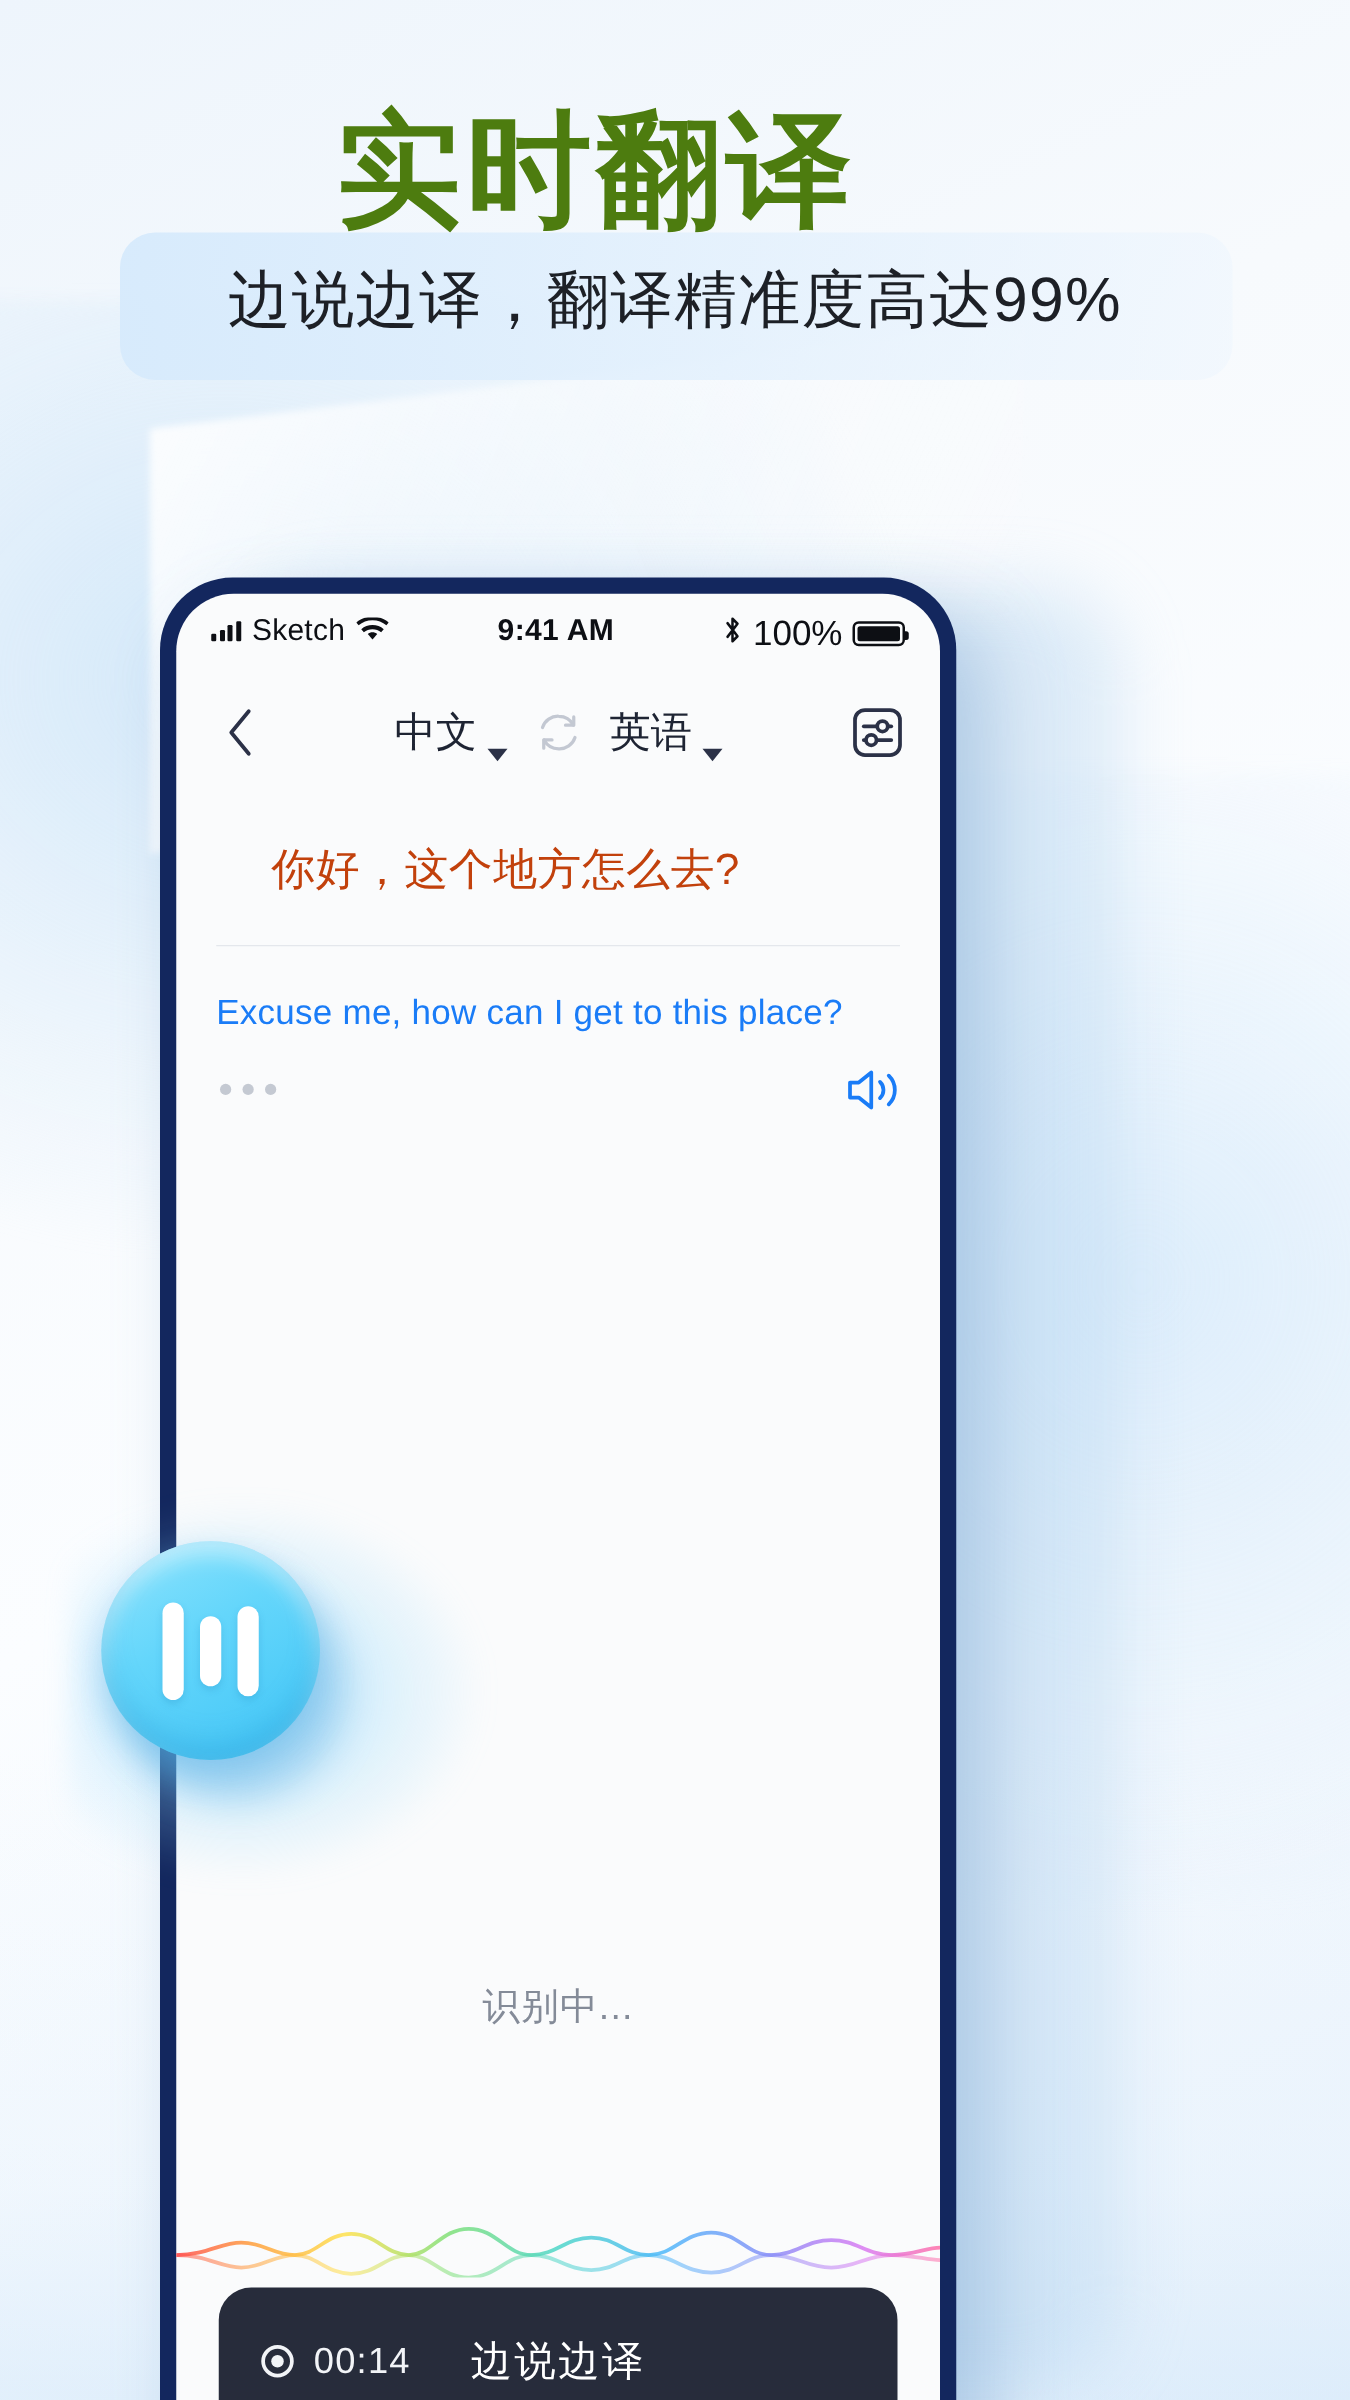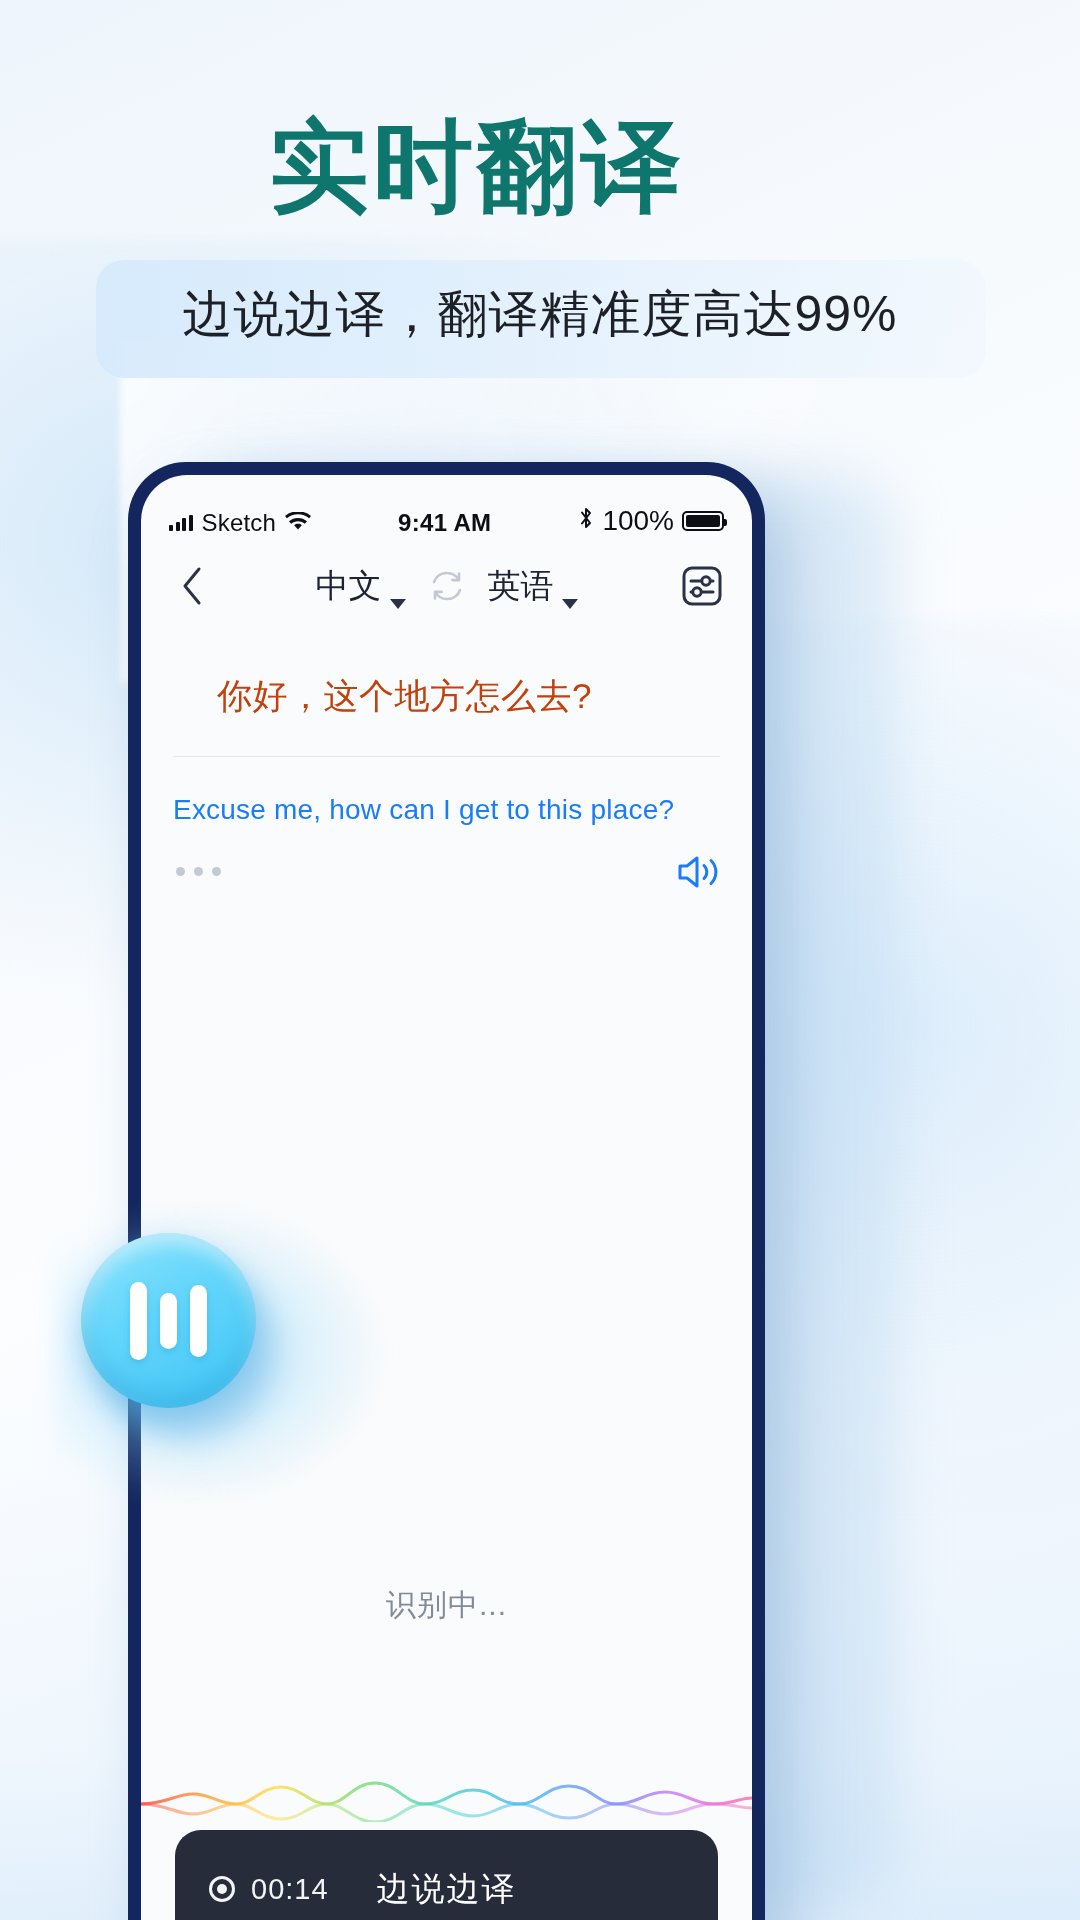--- a/index.html
+++ b/index.html
@@ -42,25 +42,25 @@
     background:rgba(175,210,240,.38);
     border-radius:70px;
     filter:blur(26px);
   }
 
   
   .header { position:absolute; left:0; top:0; width:1080px; z-index:5; }
   .title {
     width:954px; text-align:center;
     font-size:100px; font-weight:bold; letter-spacing:4px;
-    color:#0f766e; line-height:1;
-    margin-top:116px;
+    color:#4d7c0f; line-height:1;
+    margin-top:86px;
   }
   .subtitle-wrap {
-    position:relative; width:1080px; margin-top:70px;
+    position:relative; width:1080px; margin-top:26px;
     display:flex; justify-content:center;
   }
   .subtitle-pill {
     position:absolute; left:96px; top:-26px; width:890px; height:118px;
     background:linear-gradient(100deg, rgba(214,234,252,.95) 0%, rgba(226,240,253,.8) 55%, rgba(238,246,254,.55) 100%);
     border-radius:28px;
   }
   .subtitle {
     position:relative;
     font-size:50px; color:#1d2026; letter-spacing:1px;
@@ -82,22 +82,22 @@
     background:#fafbfc;
     border-radius:46px 46px 0 0;
     overflow:hidden;
     position:relative;
     display:flex; flex-direction:column;
   }
 
   
   .statusbar {
     height:62px; flex:0 0 62px;
-    display:flex; align-items:flex-end;
-    padding:0 28px;
+    display:flex; align-items:flex-start;
+    padding:16px 28px;
     font-size:23px; color:#0d0f14; font-weight:bold;
   }
   .sb-left { display:flex; align-items:center; gap:9px; }
   .sb-center { flex:1; text-align:center; font-size:24px; letter-spacing:.3px;}
   .sb-right { display:flex; align-items:center; gap:8px; }
   .bars { display:flex; align-items:flex-end; gap:2.5px; height:16px; }
   .bars i { width:4px; background:#0d0f14; border-radius:1px; display:block; }
   .bars i:nth-child(1){height:6px;}
   .bars i:nth-child(2){height:9px;}
   .bars i:nth-child(3){height:13px;}

